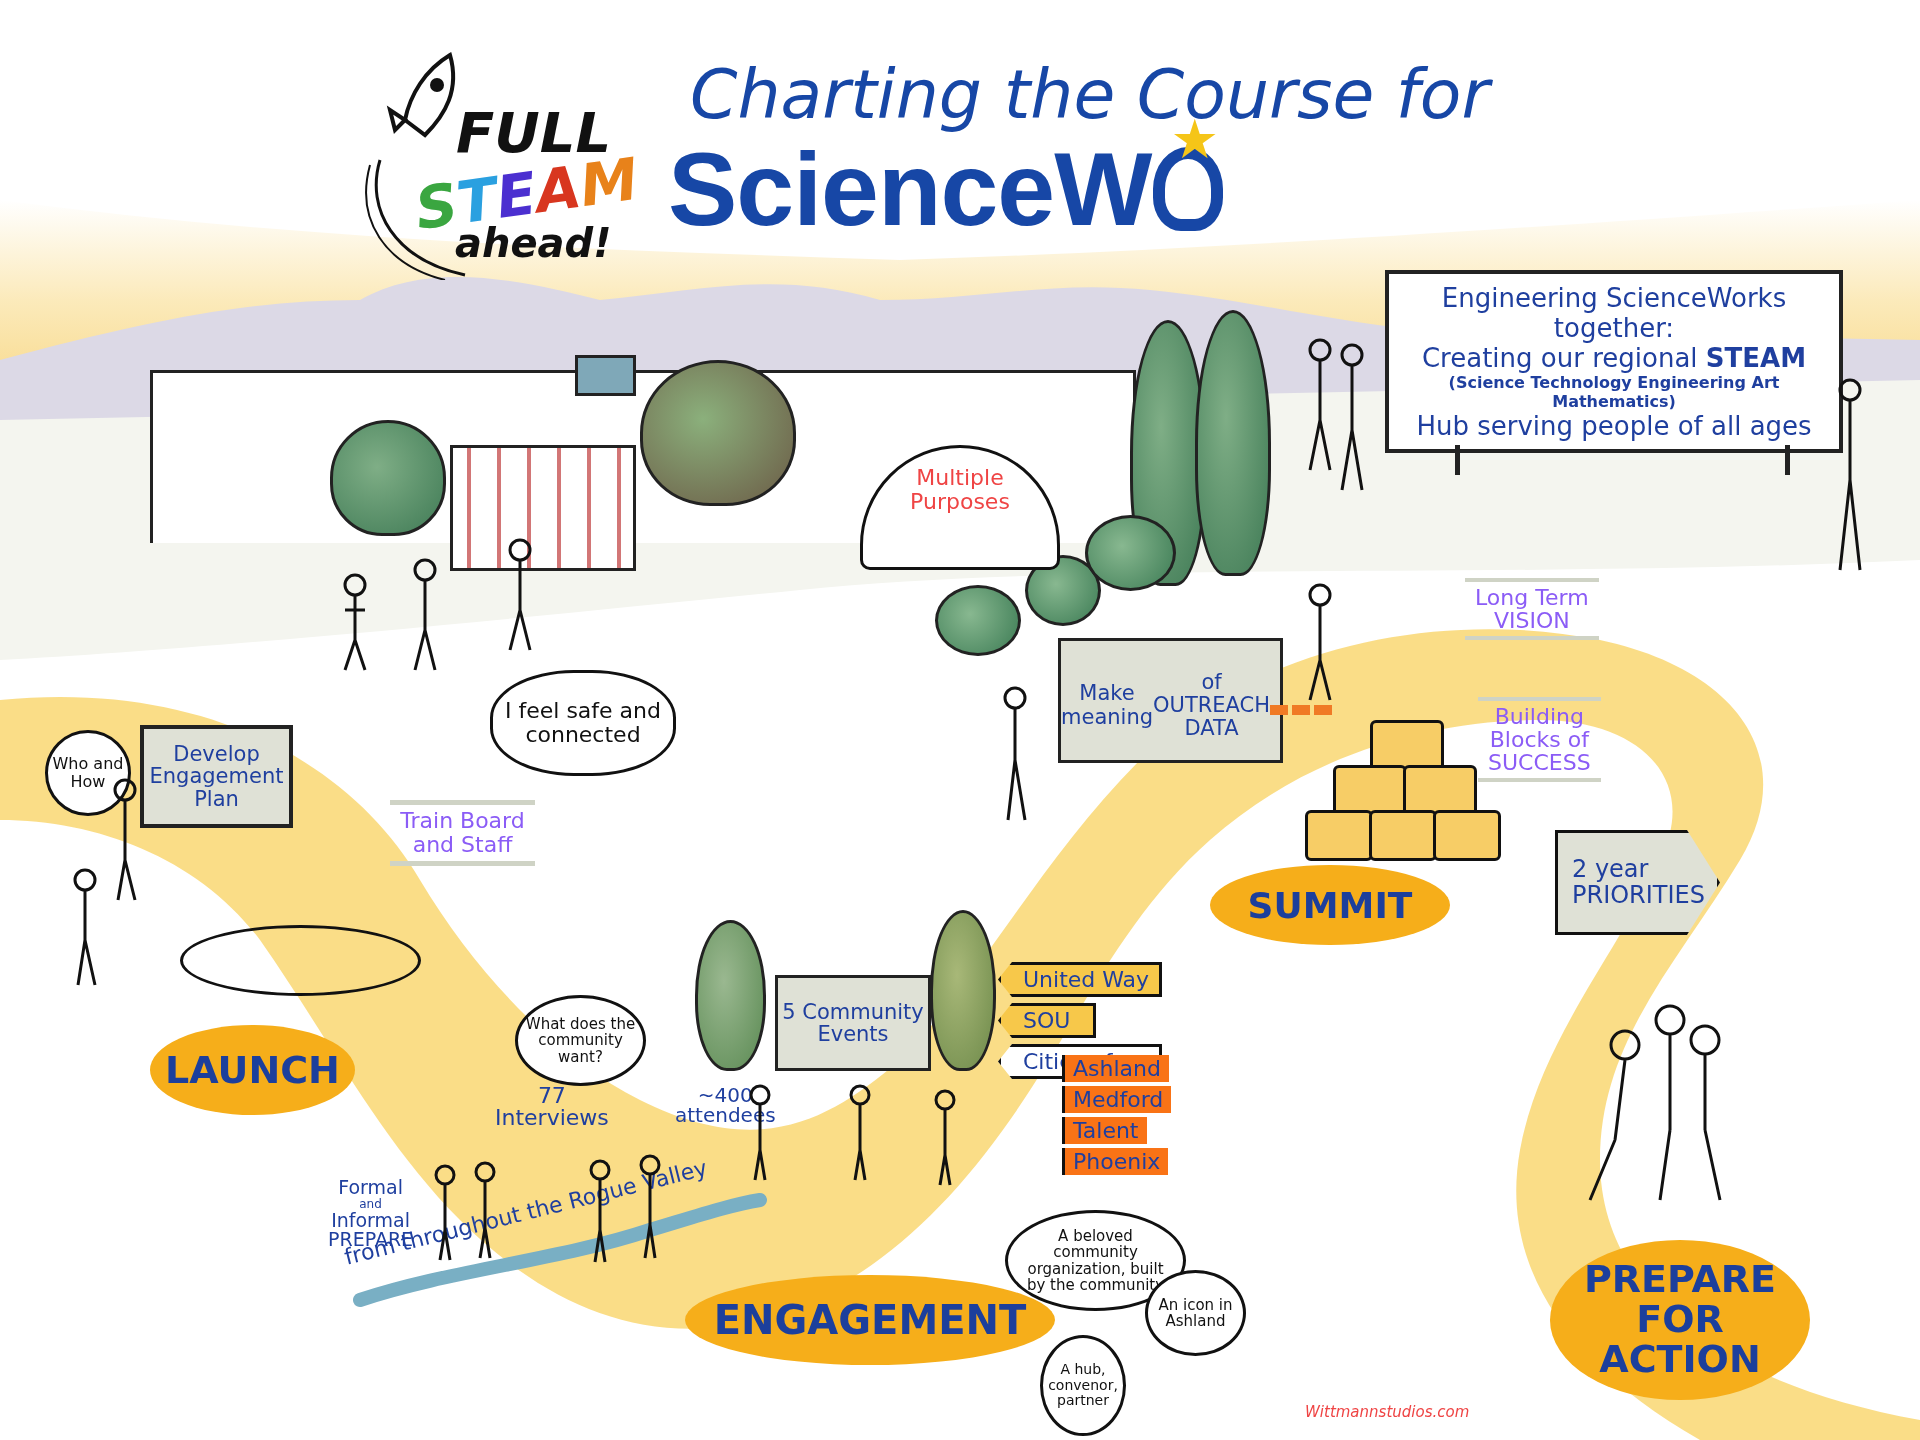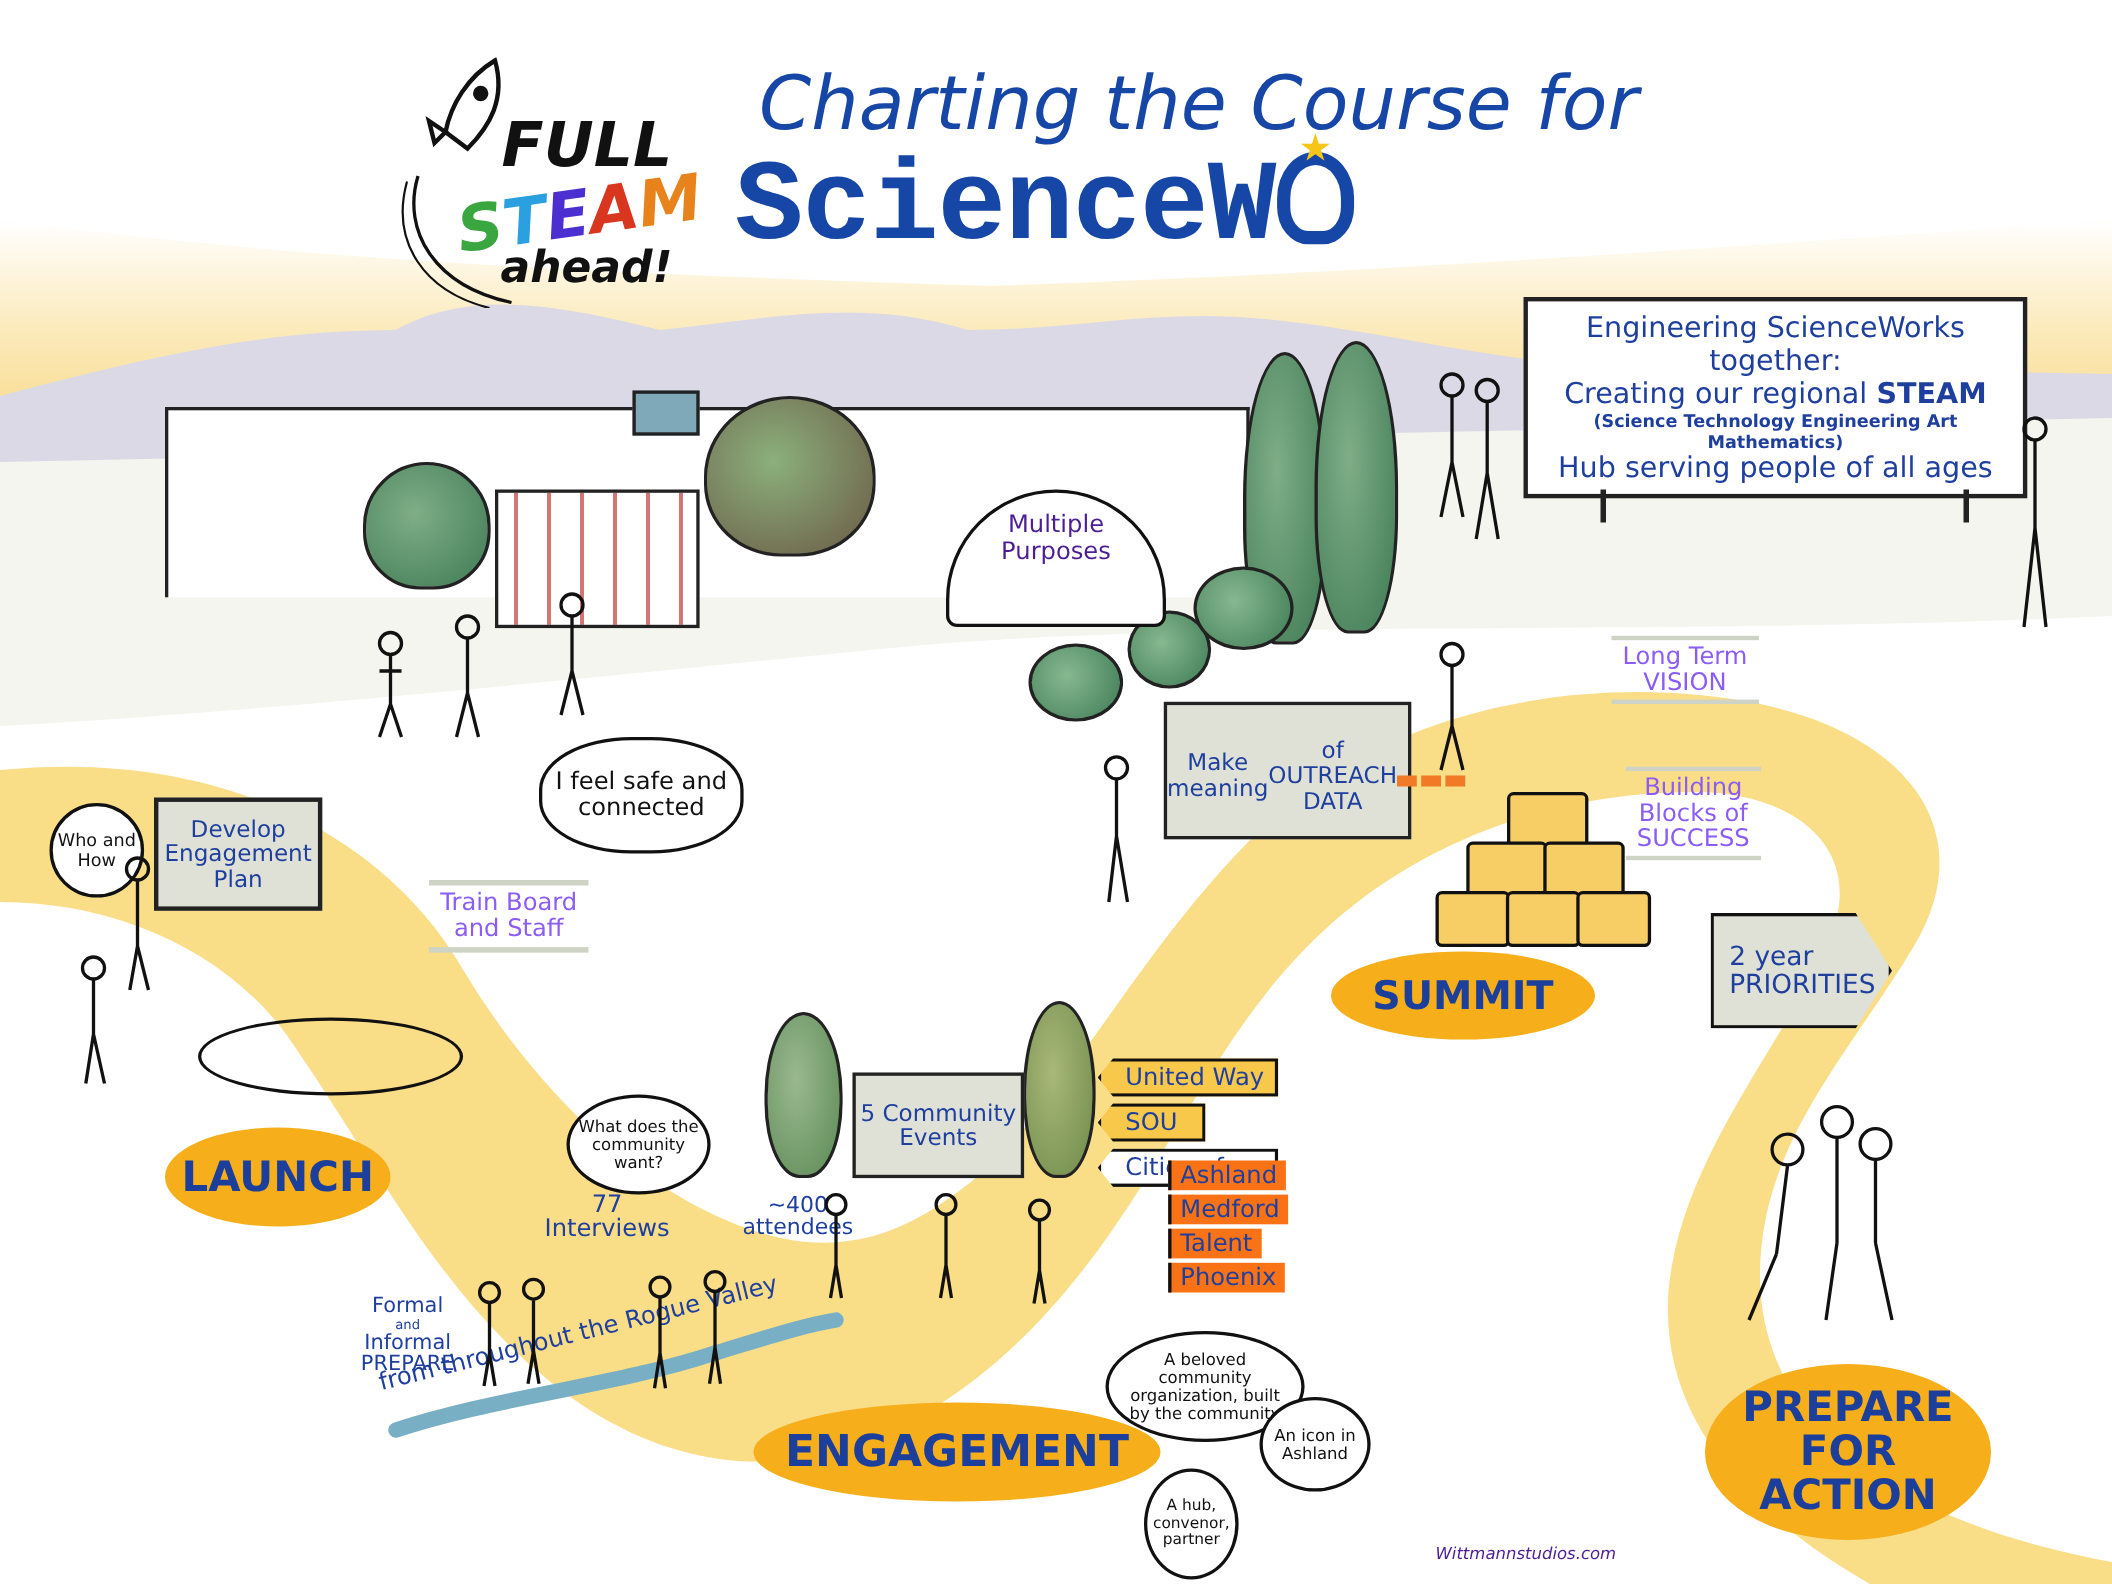--- a/index.html
+++ b/index.html
@@ -1,20 +1,20 @@
 <!DOCTYPE html>
 <html><head>
 <meta charset="utf-8">
 <style>
   html, body { margin: 0; padding: 0; }
   body { width: 1920px; height: 1440px; position: relative; overflow: hidden; background: #ffffff; font-family: "DejaVu Sans", sans-serif; color: #1b3f9e; }
   .abs { position: absolute; }
   .hand { font-family: "DejaVu Sans", sans-serif; color: #1f3f9f; }
-  .ink { color: #4c1d95; }
-  .bigtitle { font-family: Liberation Mono, monospace; font-weight: 700; color: #1747a6; letter-spacing: -1px; }
+  .ink { color: #ef4444; }
+  .bigtitle { font-family: Liberation Sans, sans-serif; font-weight: 700; color: #1747a6; letter-spacing: -1px; }
   .oval { background: #f6ae1a; border-radius: 50%; display: flex; align-items: center; justify-content: center; text-align: center; font-weight: 700; color: #1c3f9c; font-family: "DejaVu Sans", sans-serif; }
   .board { background: #dfe1d6; border: 4px solid #222; display: flex; align-items: center; justify-content: center; text-align: center; color: #1f3f9f; }
   .bubble { background: #fff; border: 3px solid #111; border-radius: 50%; display: flex; align-items: center; justify-content: center; text-align: center; color: #111; font-size: 15px; line-height: 1.1; }
   .label-line { border-top: 5px solid #cfd3c5; border-bottom: 5px solid #cfd3c5; padding: 4px 10px; text-align: center; color: #8b5cf6; }
   .sign { background: #f7c84a; border: 3px solid #111; color: #1f3f9f; font-size: 22px; padding: 2px 10px; clip-path: polygon(14px 0, 100% 0, 100% 100%, 14px 100%, 0 50%); padding-left: 22px; }
   .city { background: #f97316; color: #1f3f9f; font-size: 22px; padding: 1px 8px; border-left: 3px solid #111; margin-bottom: 4px; display: inline-block; }
   .tree { background: radial-gradient(ellipse at 40% 40%, #7fae86, #3f7a55); border: 3px solid #222; border-radius: 50% 50% 45% 45%; }
   .bush { background: radial-gradient(circle at 40% 40%, #88b890, #3c7b54); border: 3px solid #222; border-radius: 50%; }
 </style>
 </head>

